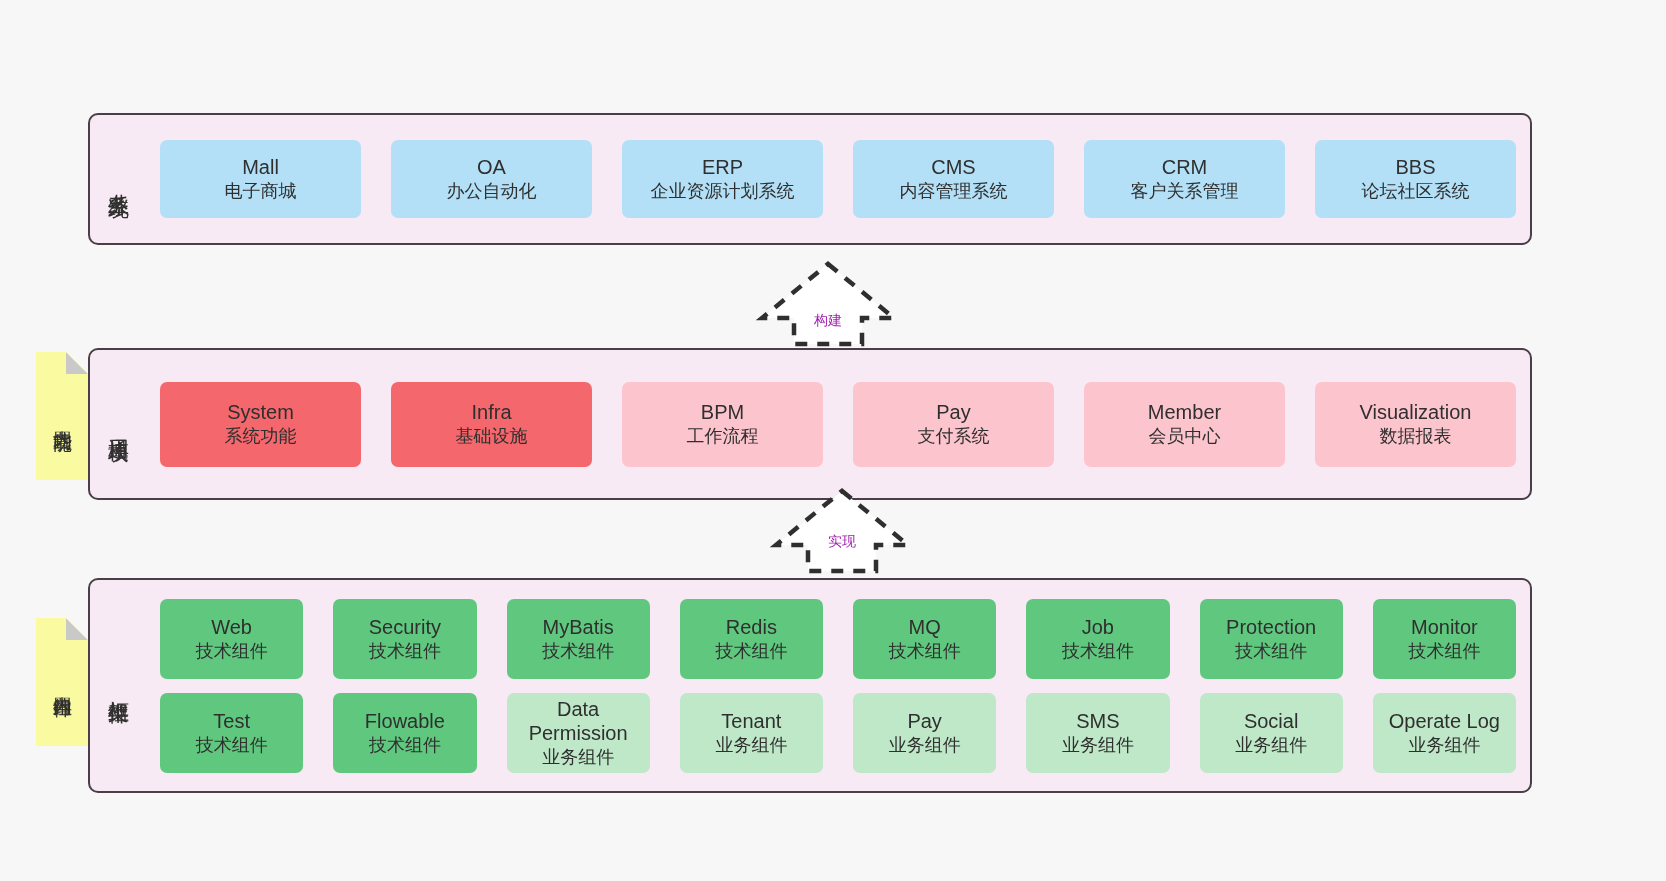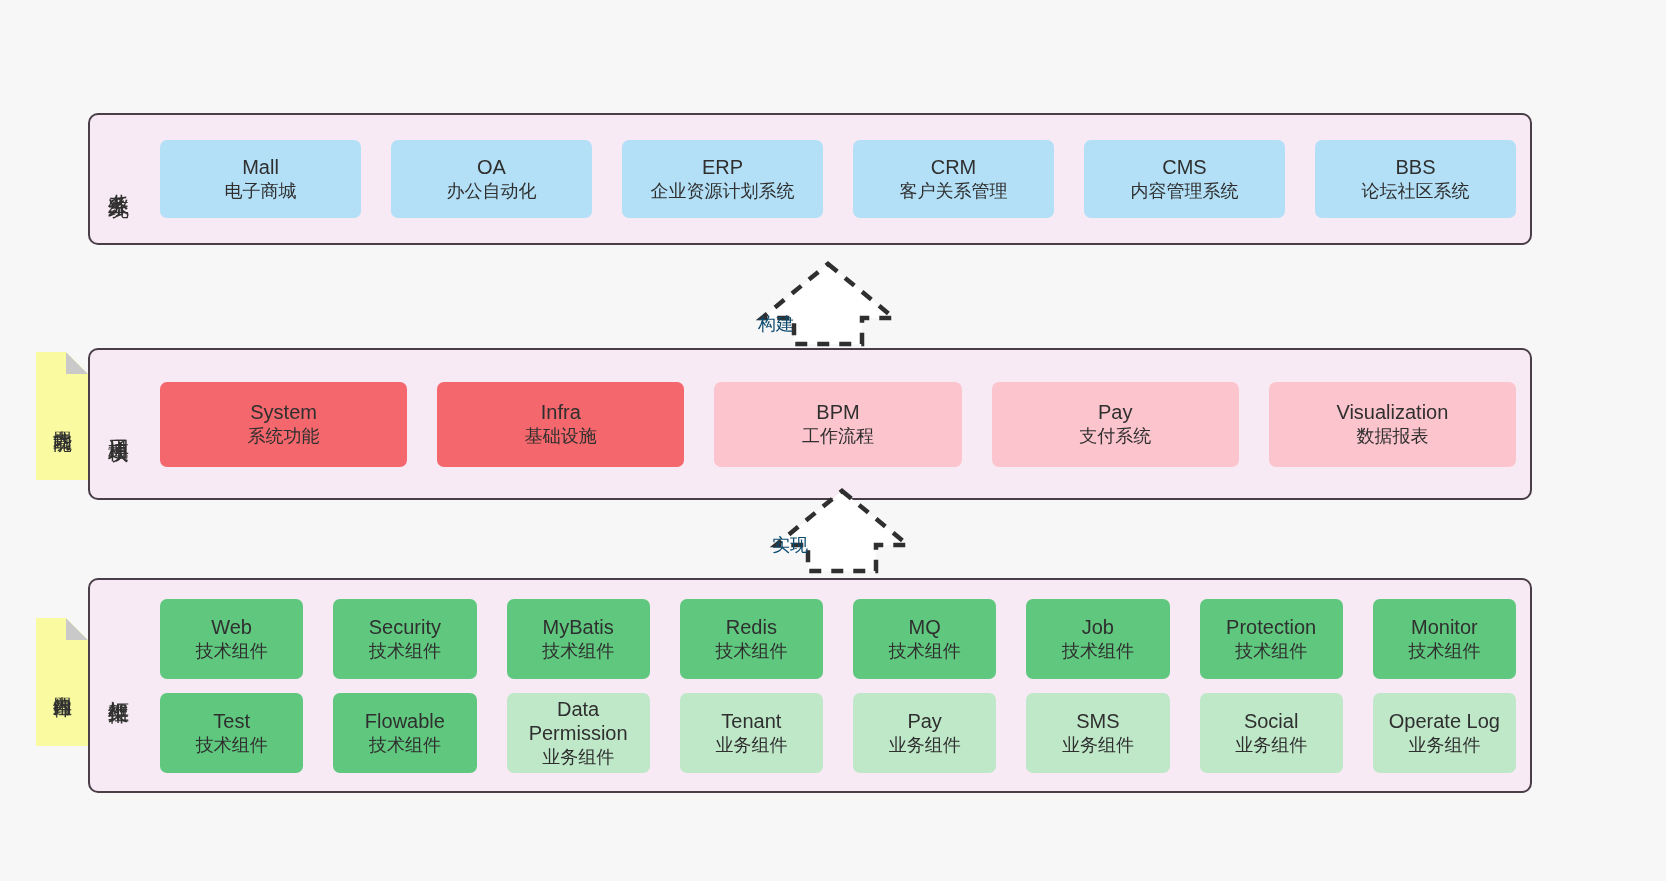--- a/index.html
+++ b/index.html
@@ -107,23 +107,23 @@
     clip-path: polygon(0 0, 100% 100%, 0 100%);
   }
   .note .note-text { padding-top: 2px; }
 
   
   .arrow-wrap { position: absolute; }
   .arrow-wrap svg { display: block; overflow: visible; }
   .arrow-label {
     position: absolute;
     left: 0; right: 0;
-    text-align: left;
-    font-size: 18px;
-    color: #0c4a6e;
+    text-align: center;
+    font-size: 14px;
+    color: #a21caf;
     user-select: none;
     pointer-events: none;
   }
 </style>
 </head>
 <body>
 
 <div id="stage">
 
   <div class="layer" id="layer-business" style="left:88px; top:113px; width:1444px; height:132px;">
@@ -136,26 +136,26 @@
         </div>
         <div class="card blue h-big">
           <span class="t1">OA</span>
           <span class="t2">办公自动化</span>
         </div>
         <div class="card blue h-big">
           <span class="t1">ERP</span>
           <span class="t2">企业资源计划系统</span>
         </div>
         <div class="card blue h-big">
+          <span class="t1">CMS</span>
+          <span class="t2">内容管理系统</span>
+        </div>
+        <div class="card blue h-big">
           <span class="t1">CRM</span>
           <span class="t2">客户关系管理</span>
-        </div>
-        <div class="card blue h-big">
-          <span class="t1">CMS</span>
-          <span class="t2">内容管理系统</span>
         </div>
         <div class="card blue h-big">
           <span class="t1">BBS</span>
           <span class="t2">论坛社区系统</span>
         </div>
       </div>
     </div>
   </div>
 
   <div class="arrow-wrap" style="left:758px; top:262px; width:140px; height:84px;">
@@ -184,20 +184,24 @@
         </div>
         <div class="card red-light h-mid">
           <span class="t1">BPM</span>
           <span class="t2">工作流程</span>
         </div>
         <div class="card red-light h-mid">
           <span class="t1">Pay</span>
           <span class="t2">支付系统</span>
         </div>
         <div class="card red-light h-mid">
+          <span class="t1">Member</span>
+          <span class="t2">会员中心</span>
+        </div>
+        <div class="card red-light h-mid">
           <span class="t1">Visualization</span>
           <span class="t2">数据报表</span>
         </div>
       </div>
     </div>
   </div>
 
   <div class="arrow-wrap" style="left:772px; top:489px; width:140px; height:84px;">
     <svg width="140" height="84" viewBox="0 0 140 84" aria-hidden="true">
       <path d="M70 2 L136 56 L104 56 L104 82 L36 82 L36 56 L4 56 Z" fill="#ffffff" stroke="#2f2f2f" stroke-width="4.5" stroke-dasharray="12 10" stroke-linejoin="miter"></path>

